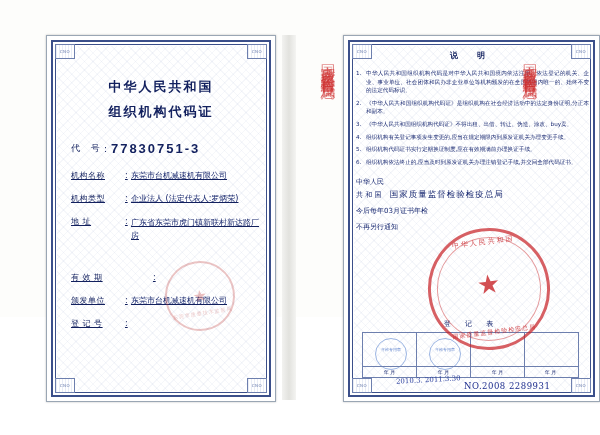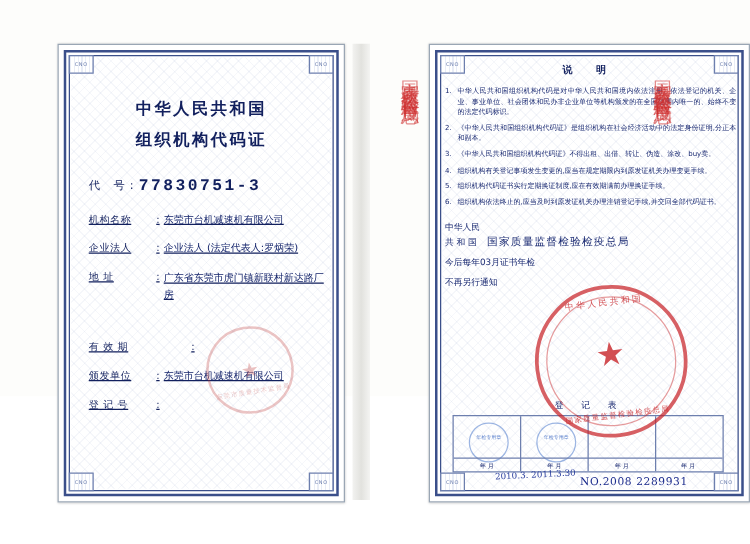--- a/index.html
+++ b/index.html
@@ -56,21 +56,21 @@
   }
   #title1{font-size:13px;margin-top:26px;}
   #title2{font-size:13px;margin-top:7px;}
   .coderow{
     margin-top:20px;display:flex;align-items:center;padding-left:8px;
   }
   .code-label{font-size:9px;letter-spacing:4px;color:#12205e;}
   .code-colon{font-size:9px;color:#12205e;margin-right:4px;}
   .code-value{
     font-size:13px;font-weight:bold;color:#12205e;letter-spacing:2px;
-    font-family:Liberation Mono, monospace;
+    font-family:Liberation Sans, sans-serif;
     text-align:right;
   }
   .fieldrow{
     display:flex;margin-top:11px;padding-left:8px;font-size:8px;color:#12205e;
     line-height:12px;
     text-decoration:underline;
   }
   .f-label{width:54px;flex:0 0 54px;letter-spacing:.5px;}
   .f-colon{width:6px;flex:0 0 6px;}
   .f-value{flex:1;color:#14246b;}
@@ -215,21 +215,21 @@
         <span class="code-value">77830751-3</span>
       </div>
 
       <div style="margin-top:14px;">
         <div class="fieldrow">
           <span class="f-label">机构名称</span>
           <span class="f-colon">:</span>
           <span class="f-value">东莞市台机减速机有限公司</span>
         </div>
         <div class="fieldrow">
-          <span class="f-label">企业法人</span>
+          <span class="f-label">机构类型</span>
           <span class="f-colon">:</span>
           <span class="f-value">企业法人 (法定代表人:罗炳荣)</span>
         </div>
         <div class="fieldrow">
           <span class="f-label">地    址</span>
           <span class="f-colon">:</span>
           <span class="f-value two">广东省东莞市虎门镇新联村新达路厂房</span>
         </div>
         <div class="fieldrow" style="margin-top:30px;gap:28px;">
           <span class="f-label">有 效 期</span>

